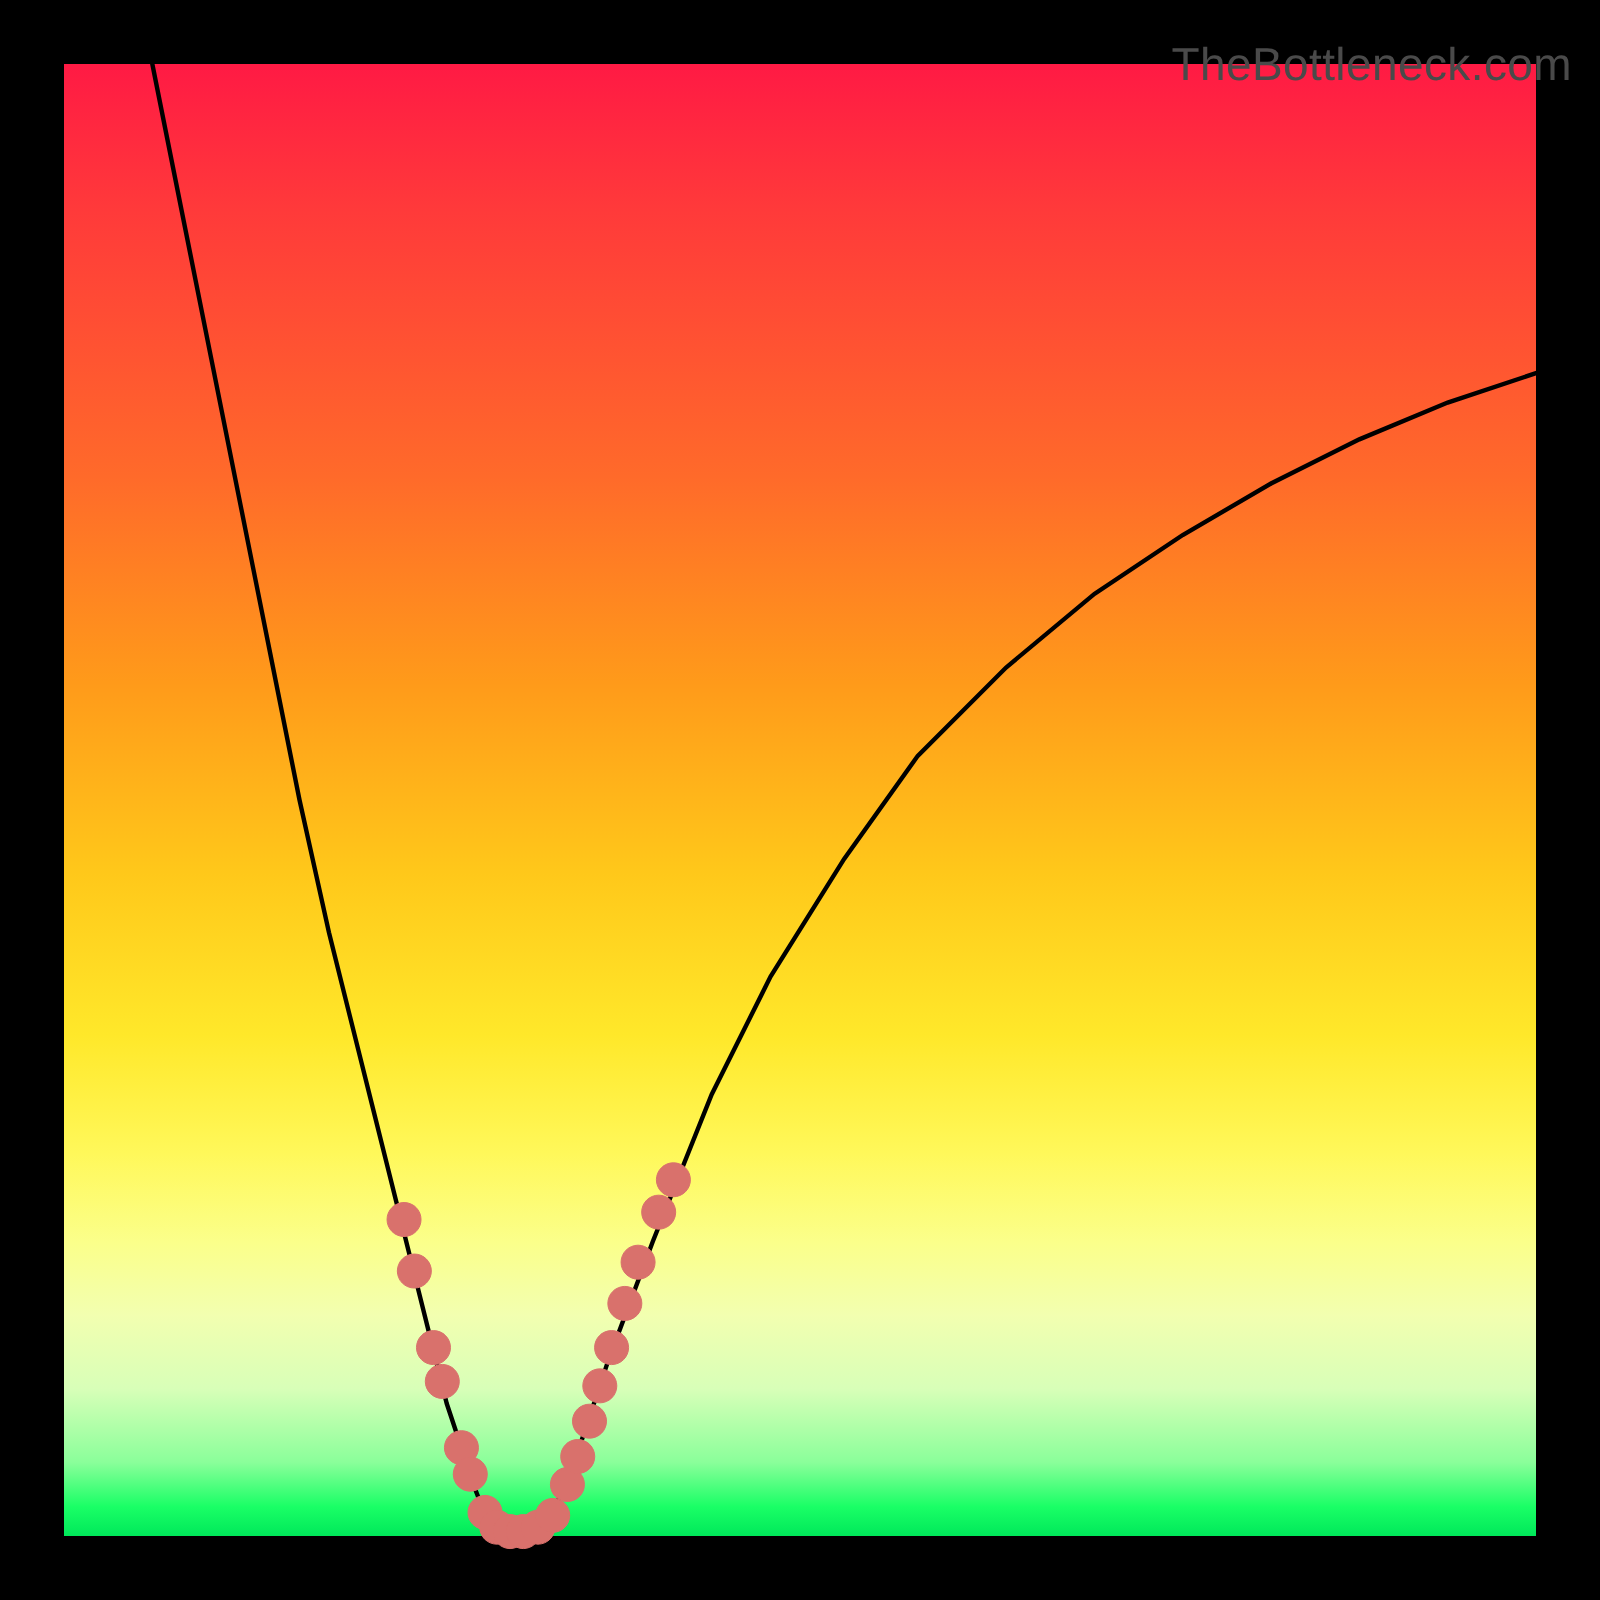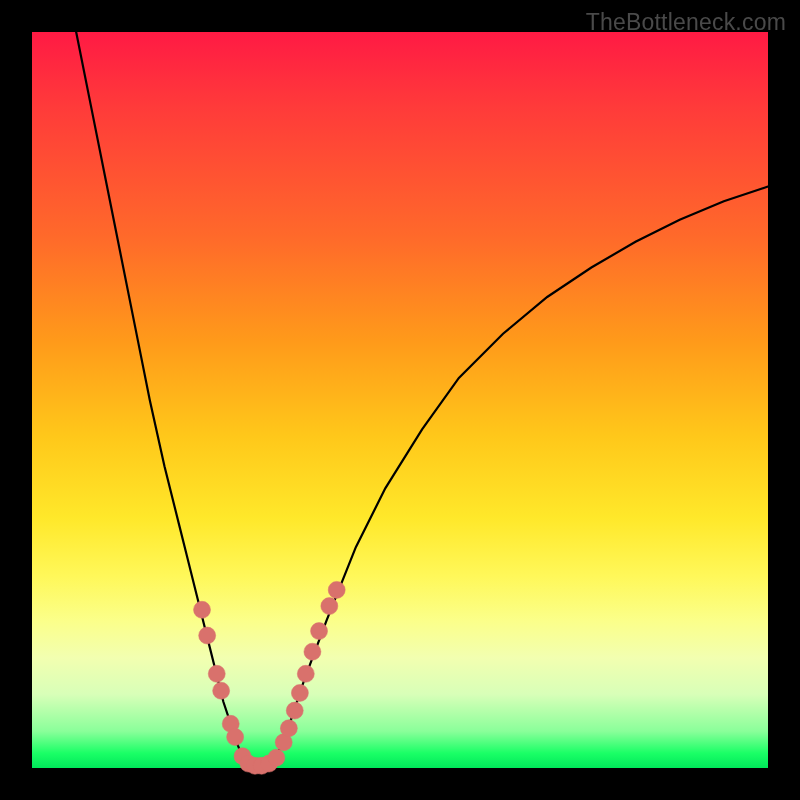--- a/index.html
+++ b/index.html
@@ -35,21 +35,21 @@
       #fbff8a 80%,
       #f2ffb0 85%,
       #d8ffb8 90%,
       #8aff9a 95%,
       #1aff66 98%,
       #00e85a 100%
     );
   }
   .watermark {
     position: absolute;
-    top: 9px;
+    top: 19px;
     right: 14px;
     color: #4a4a4a;
     font-size: 23px;
     font-weight: 500;
     letter-spacing: 0.2px;
     user-select: none;
   }
   svg.curve-layer {
     position: absolute;
     left: 32px;

